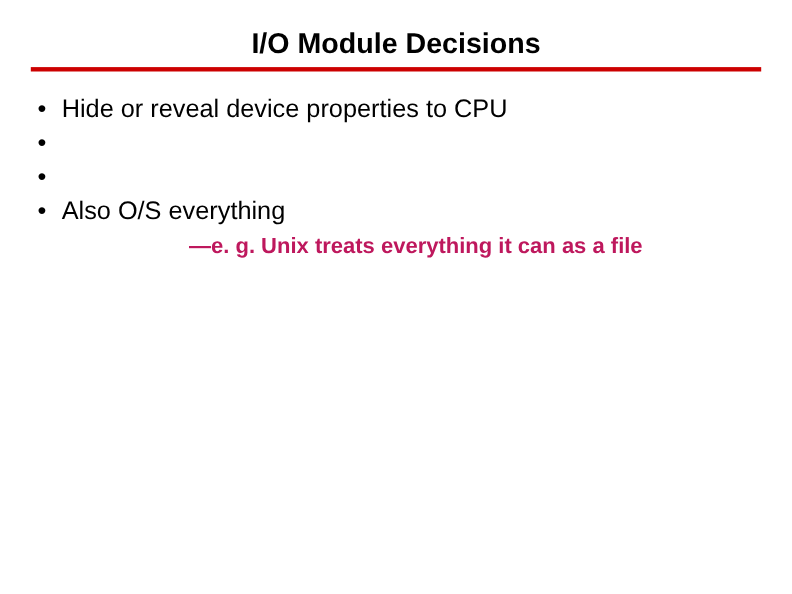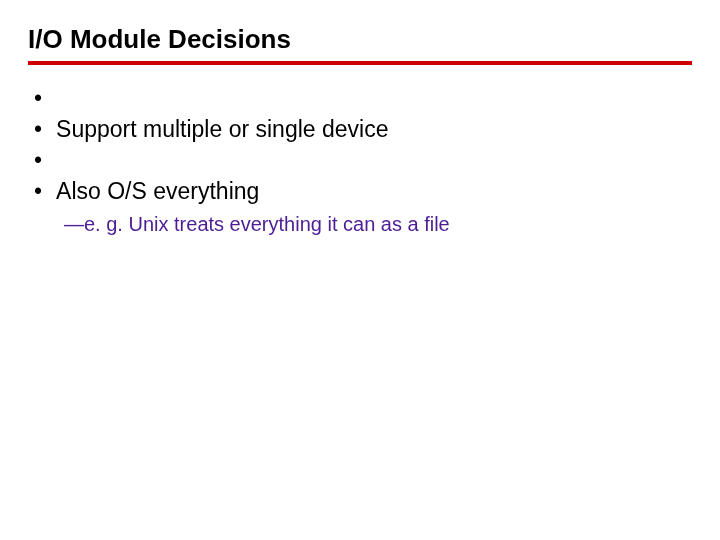--- a/index.html
+++ b/index.html
@@ -1,18 +1,19 @@
 <!DOCTYPE html>
 <html><head>
   <meta charset="utf-8">
   <style>
     * {
       margin: 0;
       padding: 0;
       box-sizing: border-box;
+      text-align: center;
     }
     body {
       width: 720px;
       height: 540px;
       background: #ffffff;
       font-family: Arial, Helvetica, sans-serif;
       padding: 24px 28px;
     }
     .title {
       font-size: 26px;
@@ -38,36 +39,37 @@
       margin-right: 14px;
       font-size: 23px;
       line-height: 1.35;
     }
     .sub {
       padding-left: 36px;
       margin-top: 4px;
     }
     .sub .line {
       font-size: 20px;
-      color: #4c1d95;
+      color: #be185d;
       line-height: 1.35;
+      font-weight: bold;
     }
   </style>
 </head>
 <body>
 
 <h1 class="title">I/O Module Decisions</h1>
 
 <ul class="bullets">
   <li>
     <span class="dot">•</span>
+    <span>Hide or reveal device properties to CPU</span>
   </li>
   <li>
     <span class="dot">•</span>
-    <span>Support multiple or single device</span>
   </li>
   <li>
     <span class="dot">•</span>
   </li>
   <li>
     <span class="dot">•</span>
     <span>Also O/S everything</span>
   </li>
 </ul>
 

